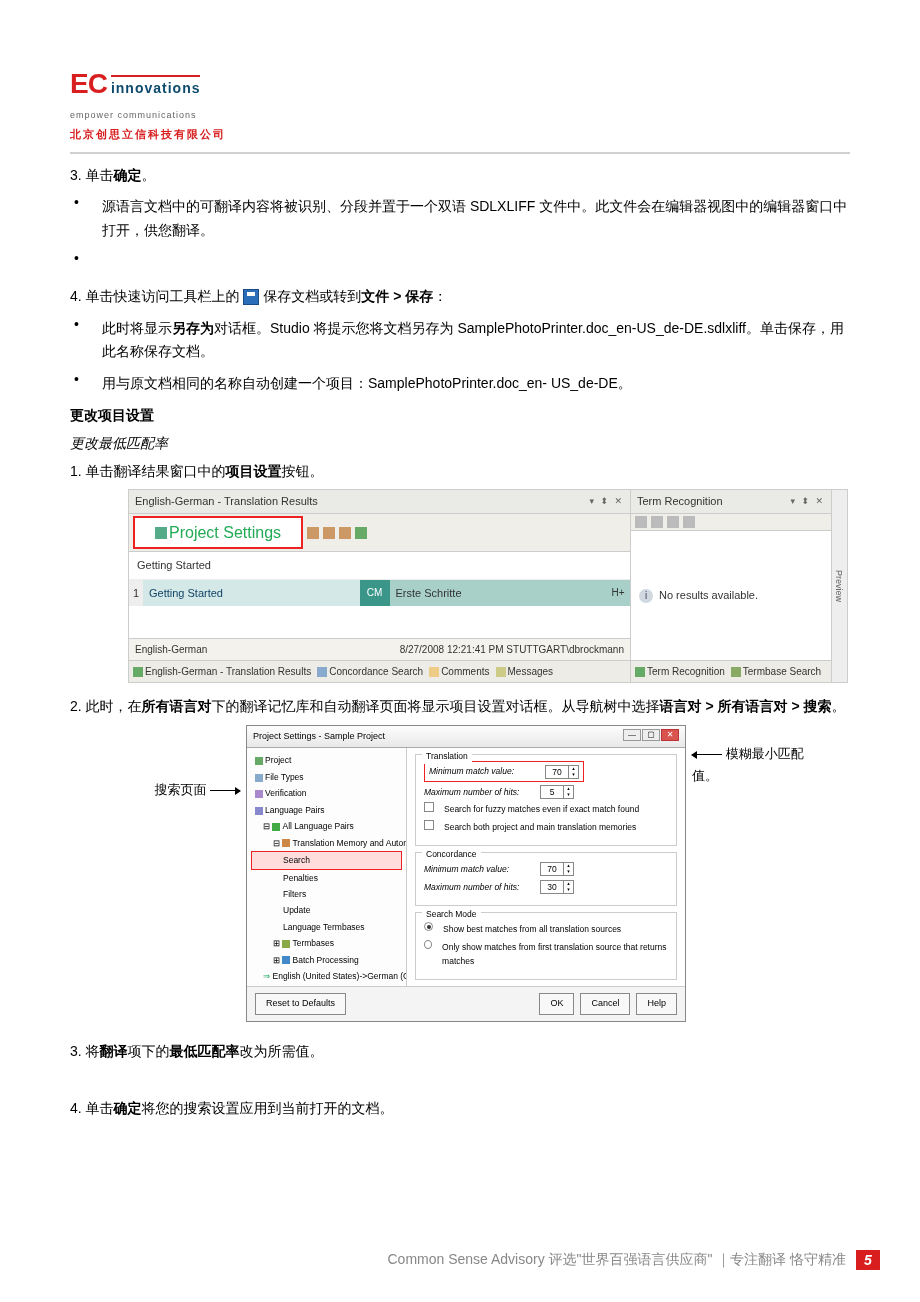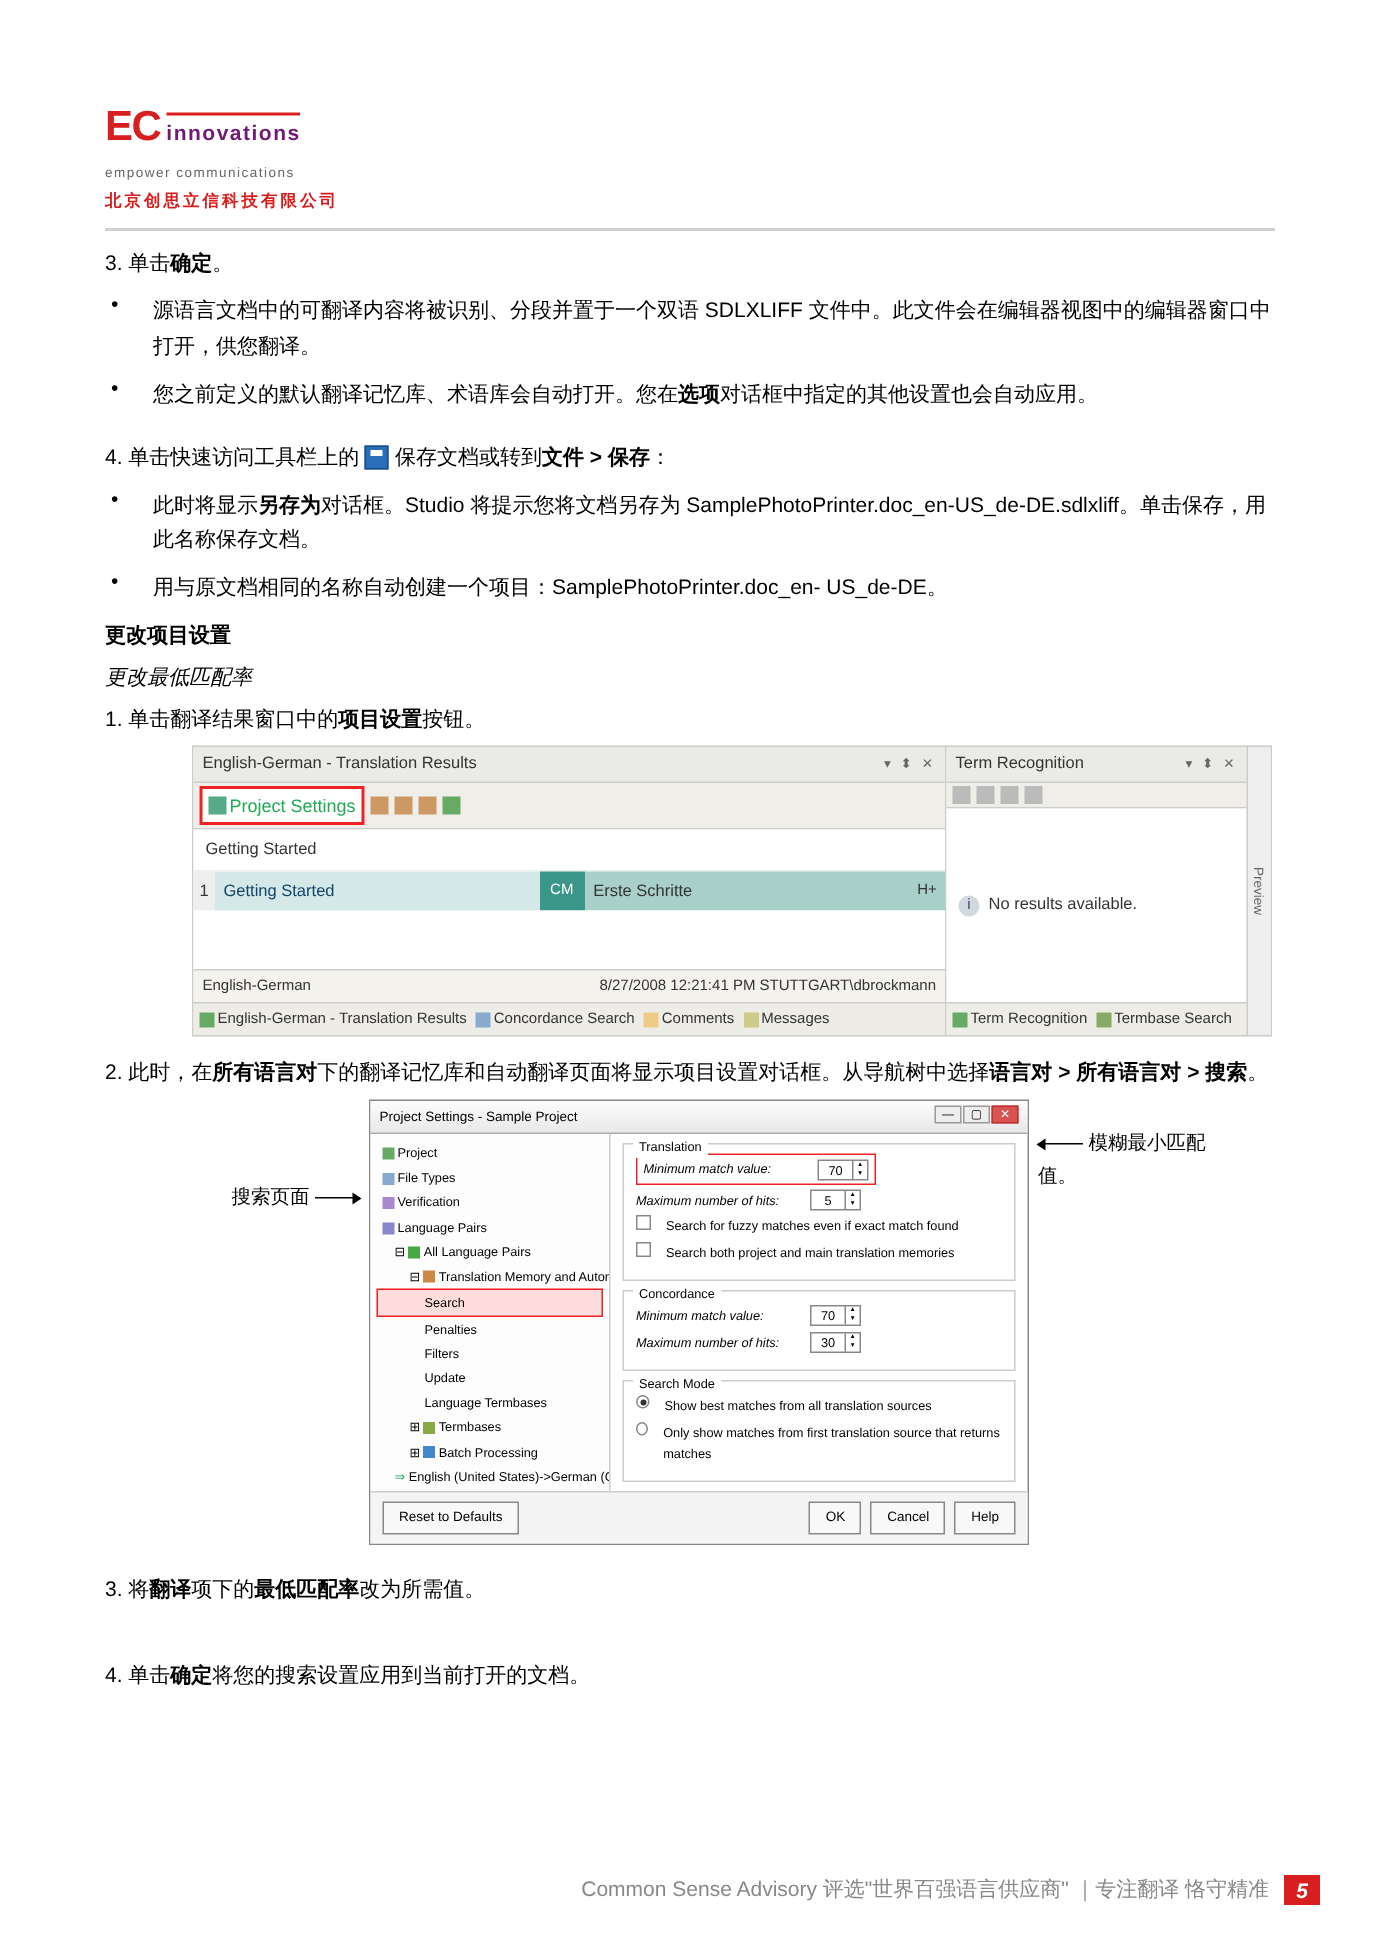--- a/index.html
+++ b/index.html
@@ -10,40 +10,40 @@
     font-family: "Microsoft YaHei", "SimSun", Arial, sans-serif;
     font-size: 14px;
     color: #000;
     line-height: 1.7;
     padding: 60px 70px 0 70px;
     position: relative;
   }
   .header-logo { margin-bottom: 8px; }
   .logo-row { display: flex; align-items: baseline; gap: 2px; }
   .logo-ec { font-size: 28px; font-weight: bold; color: #d81e1e; font-family: Arial, sans-serif; letter-spacing:-1px;}
-  .logo-innov { font-size: 14px; color: #701a75; font-family: Arial, sans-serif; letter-spacing: 1px; font-weight:bold; padding-bottom:2px; border-top: 2px solid #d81e1e; margin-left:2px;}
+  .logo-innov { font-size: 14px; color: #0c4a6e; font-family: Arial, sans-serif; letter-spacing: 1px; font-weight:bold; padding-bottom:2px; border-top: 2px solid #d81e1e; margin-left:2px;}
   .logo-sub { font-size: 9px; color: #666; letter-spacing: 1px; }
   .logo-cn { font-size: 11px; color: #d81e1e; font-weight: bold; letter-spacing: 2px; margin-top:2px;}
   hr.top-rule { border: none; border-top: 2px solid #d0d0d0; margin: 4px 0 10px 0; }
   .content p { margin: 4px 0; }
   .bullet-row { display: flex; }
   .bullet-mark { width: 32px; flex-shrink:0; text-align:left; padding-left: 4px;}
   .save-icon { display:inline-block; width:16px; height:16px; background:#2a6db8; vertical-align:middle; position:relative; border:1px solid #1a4d88;}
   .save-icon::after { content:""; position:absolute; top:2px; left:3px; width:8px; height:4px; background:#fff;}
   .section-title { font-weight: bold; margin-top: 24px; margin-bottom: 12px; }
   .italic-sub { font-style: italic; margin-bottom:4px; }
   b { font-weight: bold; }
 
   
   .shot1 { width: 720px; height:194px; border:1px solid #ccc; margin: 6px 0 12px 58px; display:flex; font-family: Tahoma, Arial; font-size:11px; color:#333; background:#f4f4f2;}
   .shot1-left { flex:1; display:flex; flex-direction:column; border-right:1px solid #ccc;}
   .pane-title { background:#eaeae6; padding:2px 6px; display:flex; justify-content:space-between; border-bottom:1px solid #ccc; align-items:center;}
   .pane-ctrl { font-size:9px; color:#666; letter-spacing:2px;}
   .toolbar { background:#f0eee8; padding:2px 4px; display:flex; align-items:center; gap:4px; border-bottom:1px solid #ccc;}
-  .proj-btn { border:2px solid #e22; background:#fff; padding:1px 4px; font-size:12px; color:#2a5; display:flex; align-items:center; gap:2px;}
+  .proj-btn { border:2px solid #e22; background:#fff; padding:1px 20px; font-size:16px; color:#2a5; display:flex; align-items:center; gap:2px;}
   .mini-icon { width:12px; height:12px; background:#8a8; display:inline-block;}
   .getting-row { padding:4px 8px; background:#fff; border-bottom:1px solid #eee;}
   .trans-row { display:flex; background:#fff; height:26px;}
   .trans-num { width:14px; background:#eee; text-align:center; padding-top:4px;}
   .trans-src { flex:1; background:#d4e8e8; padding:4px 6px; color:#146;}
   .trans-cm { width:30px; background:#3a9688; color:#fff; text-align:center; padding-top:4px; font-size:10px;}
   .trans-tgt { flex:1; background:#a8d0c8; padding:4px 6px;}
   .trans-hp { width:24px; background:#a8d0c8; text-align:center; padding-top:4px; font-size:10px;}
   .shot1-spacer { flex:1; background:#fff;}
   .status-row { display:flex; justify-content:space-between; padding:2px 6px; background:#f4f2ec; border-top:1px solid #ccc; font-size:10px;}
@@ -111,21 +111,20 @@
 
 <div class="content">
   <p><span>3.  单击</span><b>确定</b><span>。</span></p>
 
   <div class="bullet-row">
     <span class="bullet-mark">•</span>
     <p>源语言文档中的可翻译内容将被识别、分段并置于一个双语 SDLXLIFF 文件中。此文件会在编辑器视图中的编辑器窗口中打开，供您翻译。</p>
   </div>
   <div class="bullet-row">
     <span class="bullet-mark">•</span>
-    <p><span>您之前定义的默认翻译记忆库、术语库会自动打开。您在</span><b>选项</b><span>对话框中指定的其他设置也会自动应用。</span></p>
   </div>
 
   <p style="margin-top:14px">
     <span>4.  单击快速访问工具栏上的</span>
     <span class="save-icon"></span>
     <span>保存文档或转到</span><b>文件 &gt; 保存</b><span>：</span>
   </p>
 
   <div class="bullet-row">
     <span class="bullet-mark">•</span>

